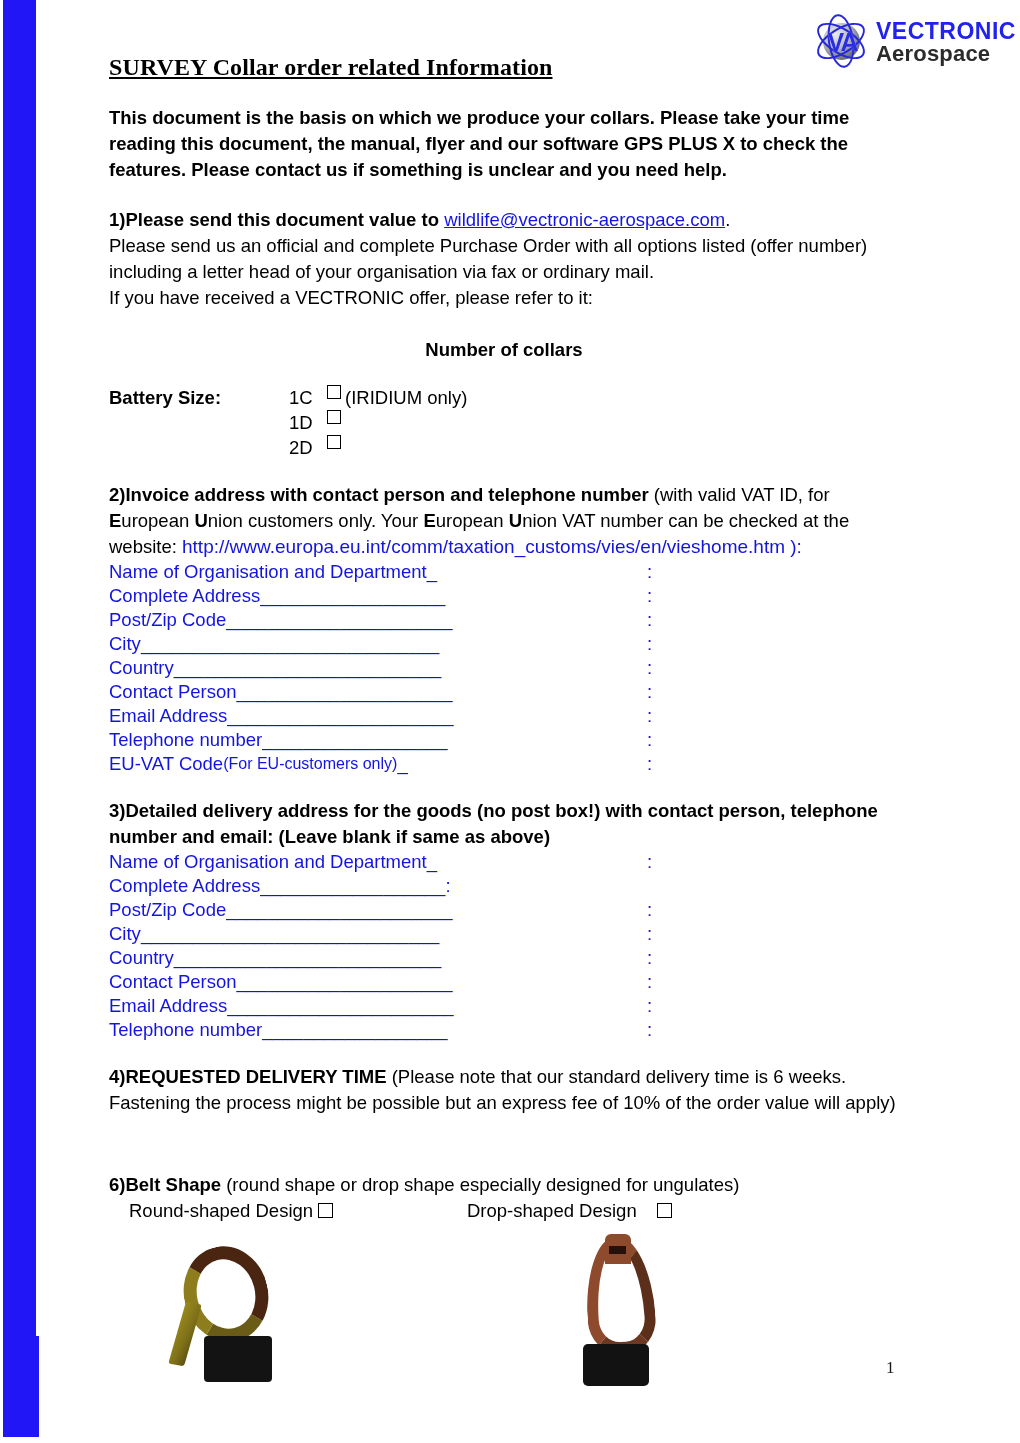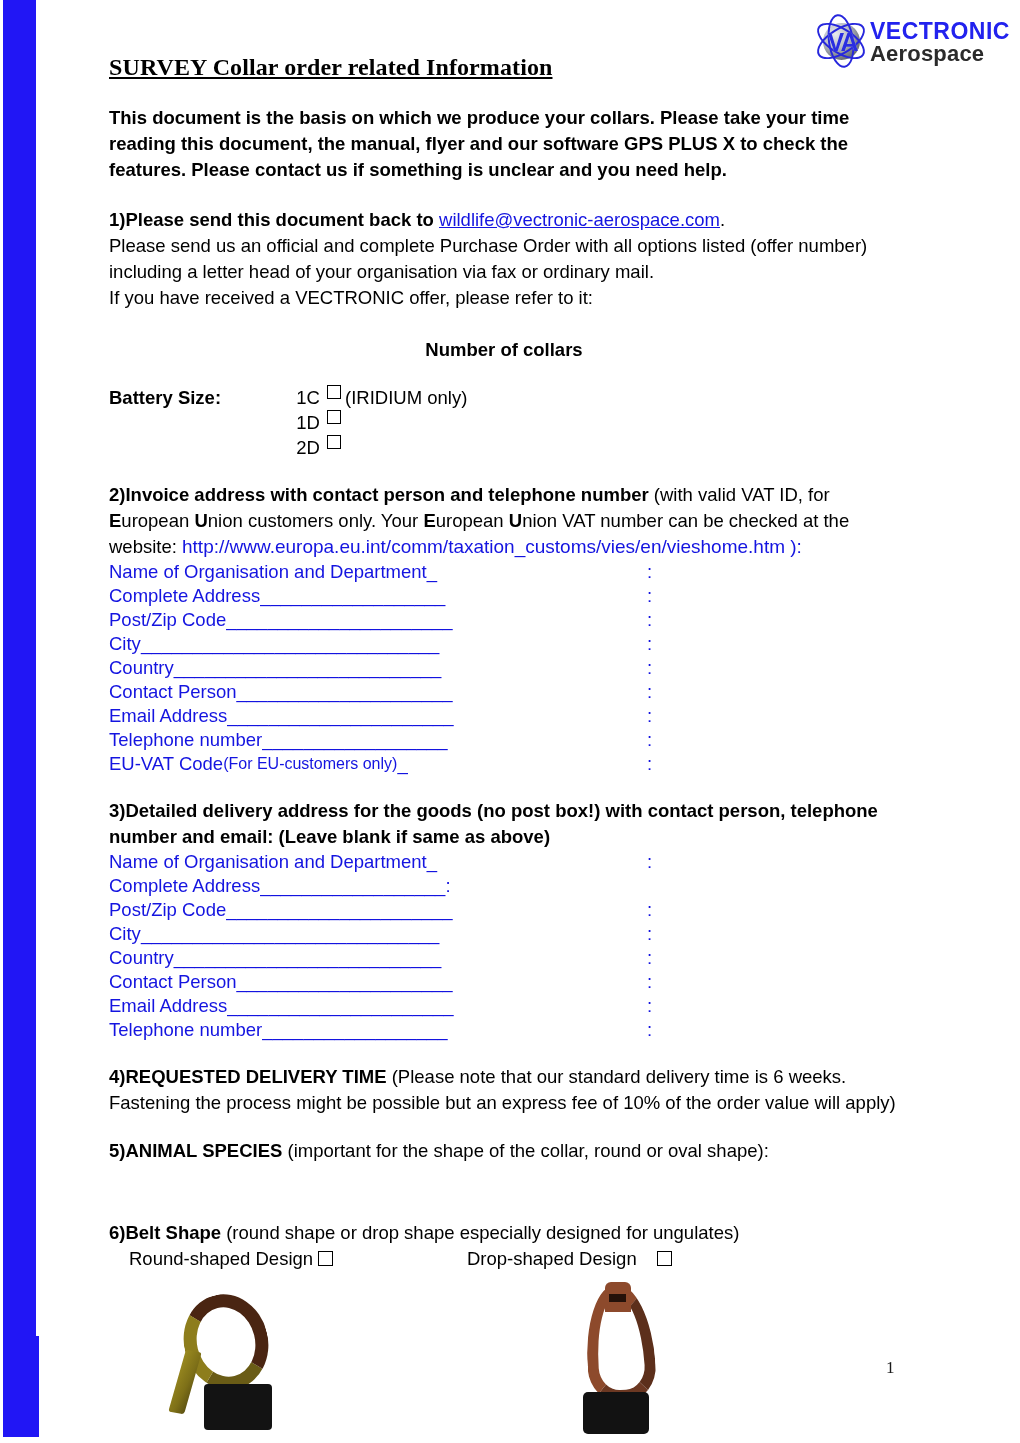--- a/index.html
+++ b/index.html
@@ -70,21 +70,21 @@
     width: 34px; height: 30px;
     color: #2a2ee0;
     font-family: "Liberation Sans", sans-serif;
     font-weight: bold;
     font-size: 25px;
     line-height: 30px;
     text-align: center;
     letter-spacing: -2px;
     text-shadow: 0 0 1px rgba(255,255,255,.6);
   }
-  #logo .words { line-height: 1.0; }
+  #logo .words { margin-left: 6px; line-height: 1.0; }
   #logo .w1 {
     color: #2222EE;
     font-weight: bold;
     font-size: 23px;
     letter-spacing: 0.5px;
   }
   #logo .w2 {
     color: #2b2b2b;
     font-weight: bold;
     font-size: 22px;
@@ -139,21 +139,21 @@
   }
 
   
   #battery {
     margin-top: 22px;
     font-size: 18.5px;
     line-height: 25px;
   }
   #battery .row { display: flex; }
   #battery .lbl { font-weight: bold; width: 180px; flex: 0 0 auto; }
-  #battery .code { width: 38px; flex: 0 0 auto; text-align: center; }
+  #battery .code { width: 38px; flex: 0 0 auto; }
   .chk {
     display: inline-block;
     width: 14px; height: 14px;
     border: 1.6px solid #000;
     vertical-align: -1px;
     background: #fff;
   }
   #battery .note { margin-left: 4px; }
 
   
@@ -295,21 +295,21 @@
 </div>
 
 <div id="doc">
 
   <div id="title">SURVEY Collar order related Information</div>
 
   <div class="para b">This document is the basis on which we produce your collars. Please take your time reading this document, the manual, flyer and our software GPS PLUS X to check the features. Please contact us if something is unclear and you need help.</div>
 
   <div class="para">
     <div>
-      <span class="num">1)</span><span class="lead">Please send this document back to </span><a class="maillink" href="#">wildlife@vectronic-aerospace.com</a><span>.</span>
+      <span class="num">1)</span><span class="lead">Please send this document value to </span><a class="maillink" href="#">wildlife@vectronic-aerospace.com</a><span>.</span>
     </div>
     <div>Please send us an official and complete Purchase Order with all options listed (offer number) including a letter head of your organisation via fax or ordinary mail.</div>
     <div>If you have received a VECTRONIC offer, please refer to it:</div>
   </div>
 
   <div class="heading-bold" style="margin-top:26px">Number of collars</div>
 
   <div id="battery">
     <div class="row">
       <span class="lbl">Battery Size:</span>
@@ -460,23 +460,20 @@
           <span>__________________</span>
           <span class="colon">:</span>
         </div>
       </div>
   </div>
 
   <div class="sect-head">
     <span class="num">4)</span><span class="lead">REQUESTED DELIVERY TIME</span><span> (Please note that our standard delivery time is 6 weeks. Fastening the process might be possible but an express fee of 10% of the order value will apply)</span>
   </div>
 
-  <div class="sect-head">
-    <span class="num">5)</span><span class="lead">ANIMAL SPECIES</span><span> (important for the shape of the collar, round or oval shape):</span>
-  </div>
 
   <div class="sect-head" style="margin-top:56px">
     <span class="num">6)</span><span class="lead">Belt Shape</span><span> (round shape or drop shape especially designed for ungulates)</span>
   </div>
 
   <div id="belt-options">
     <span class="opt1"><span>Round-shaped Design</span> <span class="chk2"></span></span>
     <span class="opt2"><span>Drop-shaped Design</span> &nbsp;&nbsp;&nbsp;<span class="chk2"></span></span>
   </div>
 

